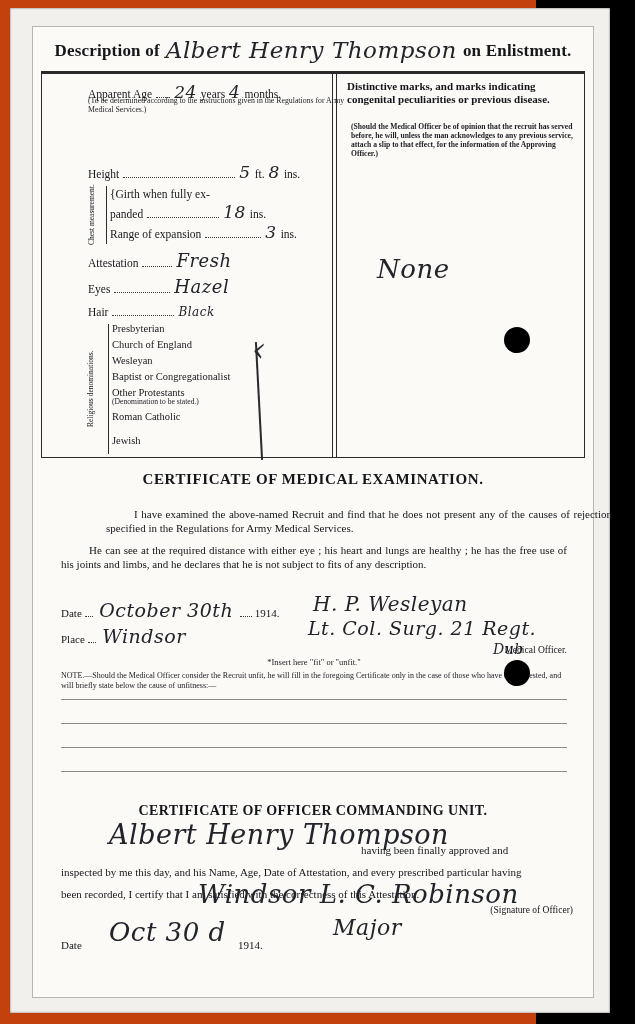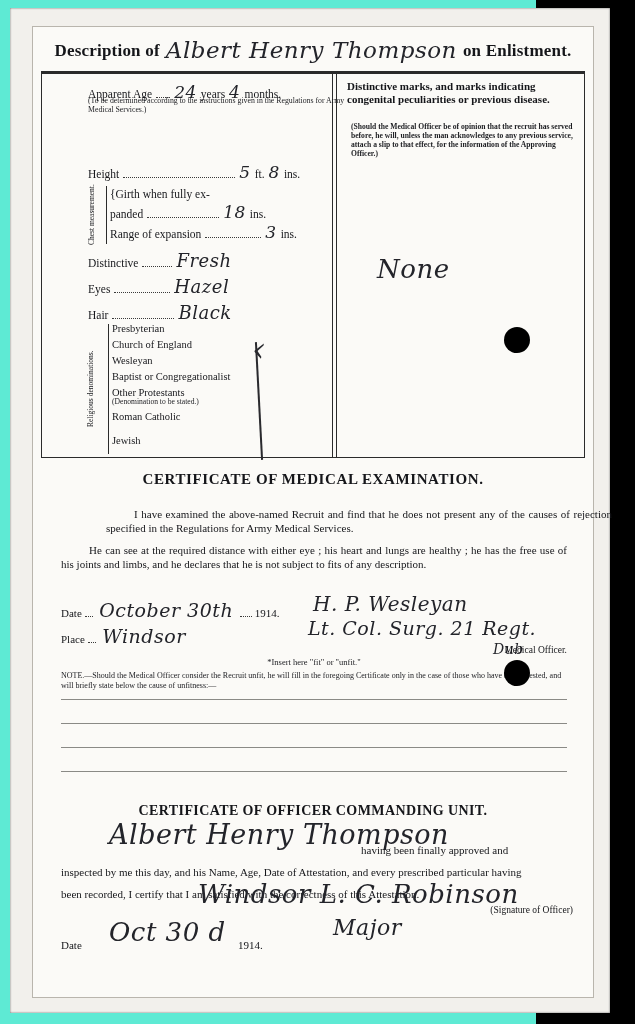--- a/index.html
+++ b/index.html
@@ -10,21 +10,21 @@
   body {
     width: 635px;
     height: 1024px;
     overflow: hidden;
     font-family: "Liberation Serif", serif;
   }
   .page {
     position: relative;
     width: 536px;
     height: 1024px;
-    background: #5eead4;
+    background: #c2410c;
   }
   .paper {
     position: absolute;
     left: 10px;
     top: 8px;
     width: 600px;
     height: 1005px;
     background: #f2f0ec;
     box-shadow: 0 0 2px #555 inset;
   }
@@ -426,35 +426,35 @@
           </div>
 
           <div class="row range-row">
             <span class="lbl">Range of expansion</span>
             <span class="dots" style="display:inline-block;width:56px;"></span>
             <span class="hw" style="font-size:17px;">3</span>
             <span class="lbl">ins.</span>
           </div>
 
           <div class="row complexion-row">
-            <span class="lbl">Distinctive</span>
+            <span class="lbl">Attestation</span>
             <span class="dots" style="display:inline-block;width:30px;"></span>
             <span class="hw" style="font-size:18px;">Fresh</span>
           </div>
 
           <div class="row eyes-row">
             <span class="lbl">Eyes</span>
             <span class="dots" style="display:inline-block;width:56px;"></span>
             <span class="hw" style="font-size:18px;">Hazel</span>
           </div>
 
           <div class="row hair-row">
             <span class="lbl">Hair</span>
             <span class="dots" style="display:inline-block;width:62px;"></span>
-            <span class="hw" style="font-size:18px;text-align:center;">Black</span>
+            <span class="hw" style="font-size:12px;text-align:center;">Black</span>
           </div>
 
           <div class="rel-brace">Religious denominations.</div>
           <div class="rel-vline"></div>
 
           <div class="rel-list">
             <div class="rel-item">
               <span class="rl">Presbyterian</span>
             </div>
             <div class="rel-item">

